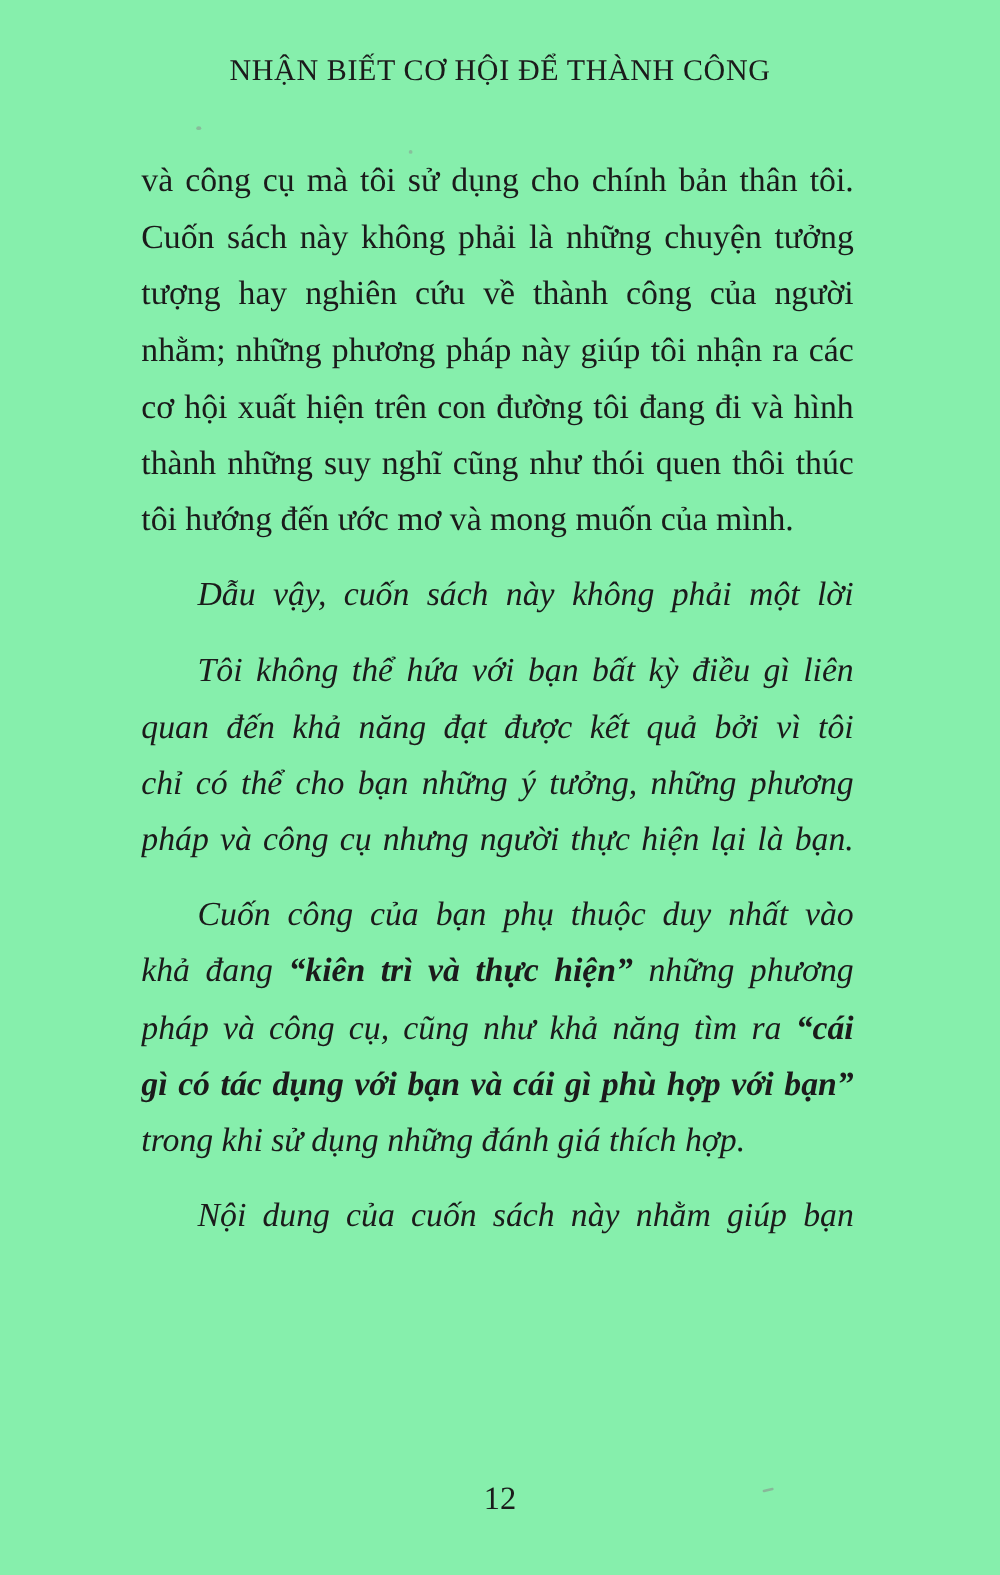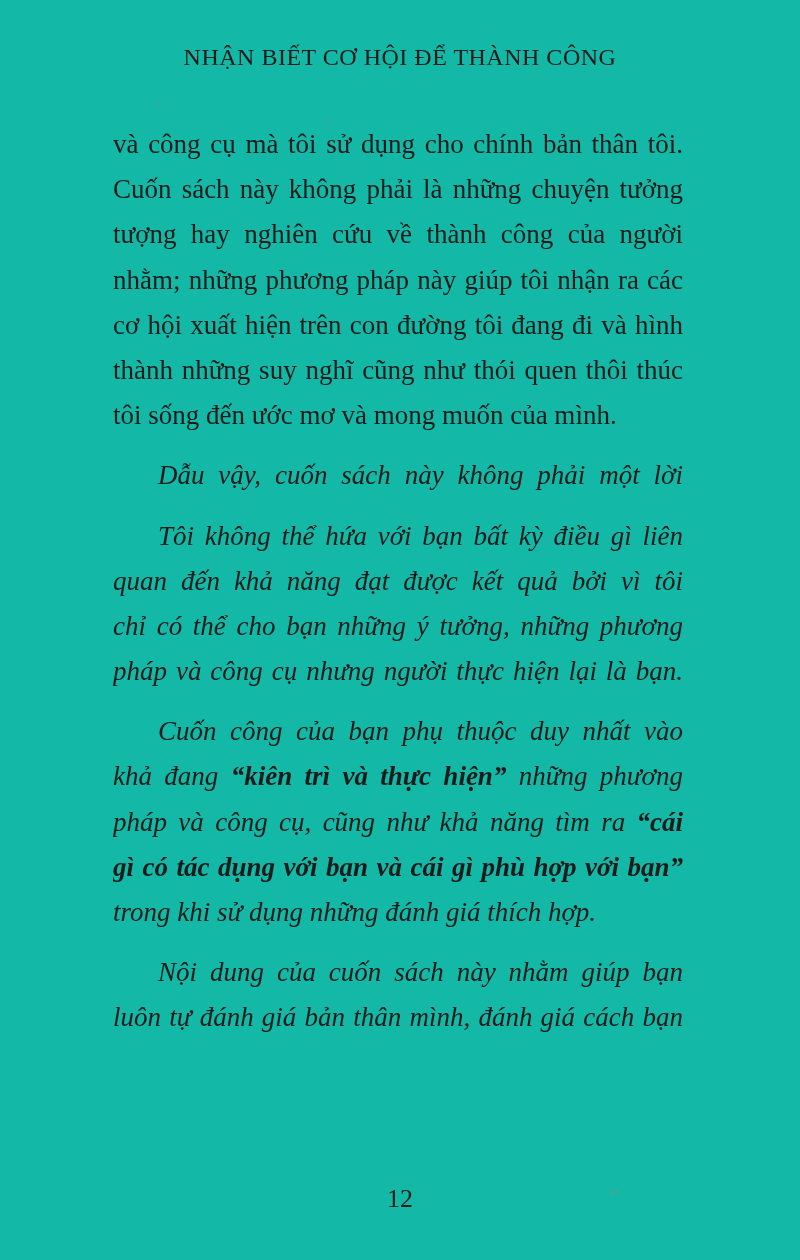--- a/index.html
+++ b/index.html
@@ -1,20 +1,20 @@
 <!DOCTYPE html>
 <html lang="vi"><head>
 <meta charset="utf-8">
 <style>
   html,body{margin:0;padding:0;background:#e8e8e8;}
   .page{
     position:relative;
     width:800px;height:1260px;
     margin:0 auto;
-    background:#14b8a6;
+    background:#86efac;
     color:#1b1b1b;
     font-family:"Liberation Serif","DejaVu Serif",serif;
     overflow:hidden;
   }
   .running-header{
     position:absolute;top:44px;left:0;width:800px;
     text-align:center;
     font-size:24px;
     letter-spacing:.5px;
     white-space:nowrap;
@@ -59,41 +59,40 @@
   <div class="speck s2"></div>
 
   <div class="body-block">
       <div class="para">
         <div class="line"><span>và công cụ mà tôi sử dụng cho chính bản thân tôi.</span></div>
         <div class="line"><span>Cuốn sách này không phải là những chuyện tưởng</span></div>
         <div class="line"><span>tượng hay nghiên cứu về thành công của người</span></div>
         <div class="line"><span>nhằm; những phương pháp này giúp tôi nhận ra các</span></div>
         <div class="line"><span>cơ hội xuất hiện trên con đường tôi đang đi và hình</span></div>
         <div class="line"><span>thành những suy nghĩ cũng như thói quen thôi thúc</span></div>
-        <div class="line end"><span>tôi sống đến ước mơ và mong muốn của mình.</span></div>
+        <div class="line end"><span>tôi hướng đến ước mơ và mong muốn của mình.</span></div>
       </div>
       <div class="para indent">
         <div class="line"><span>Dẫu vậy, cuốn sách này không phải một lời</span></div>
       </div>
       <div class="para indent">
         <div class="line"><span>Tôi không thể hứa với bạn bất kỳ điều gì liên</span></div>
         <div class="line"><span>quan đến khả năng đạt được kết quả bởi vì tôi</span></div>
         <div class="line"><span>chỉ có thể cho bạn những ý tưởng, những phương</span></div>
         <div class="line"><span>pháp và công cụ nhưng người thực hiện lại là bạn.</span></div>
       </div>
       <div class="para indent">
         <div class="line"><span>Cuốn công của bạn phụ thuộc duy nhất vào</span></div>
         <div class="line"><span>khả đang </span><strong>“kiên trì và thực hiện”</strong><span> những phương</span></div>
         <div class="line"><span>pháp và công cụ, cũng như khả năng tìm ra </span><strong>“cái</strong></div>
         <div class="line"><strong>gì có tác dụng với bạn và cái gì phù hợp với bạn”</strong></div>
         <div class="line end"><span>trong khi sử dụng những đánh giá thích hợp.</span></div>
       </div>
       <div class="para indent">
         <div class="line"><span>Nội dung của cuốn sách này nhằm giúp bạn</span></div>
-        <div class="line"><span>luôn tự đánh giá bản thân mình, đánh giá cách bạn</span></div>
       </div>
     </div>
 
   <div class="page-number">12</div>
 
   <div class="speck s3"></div>
 
 </div>
 
 </body></html>

